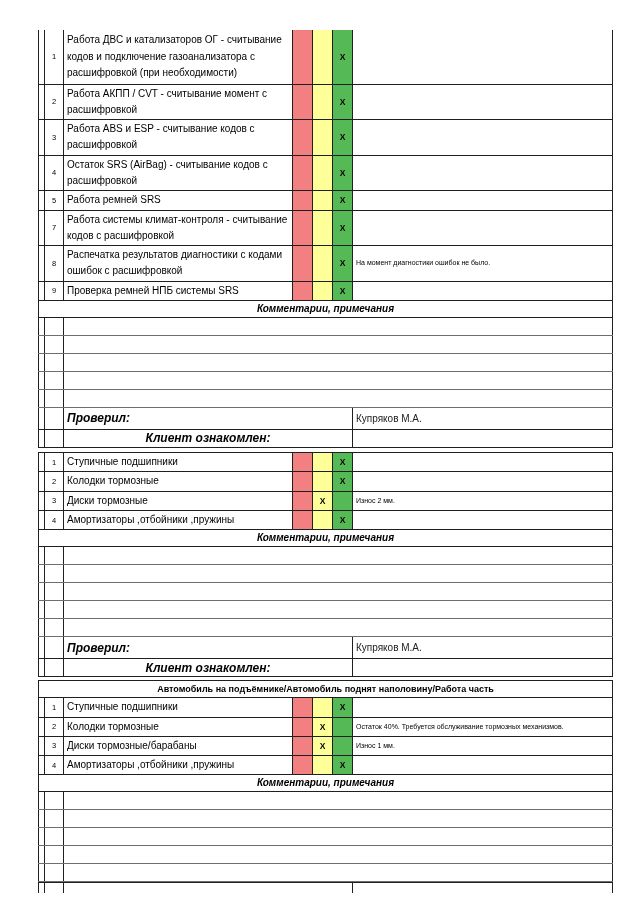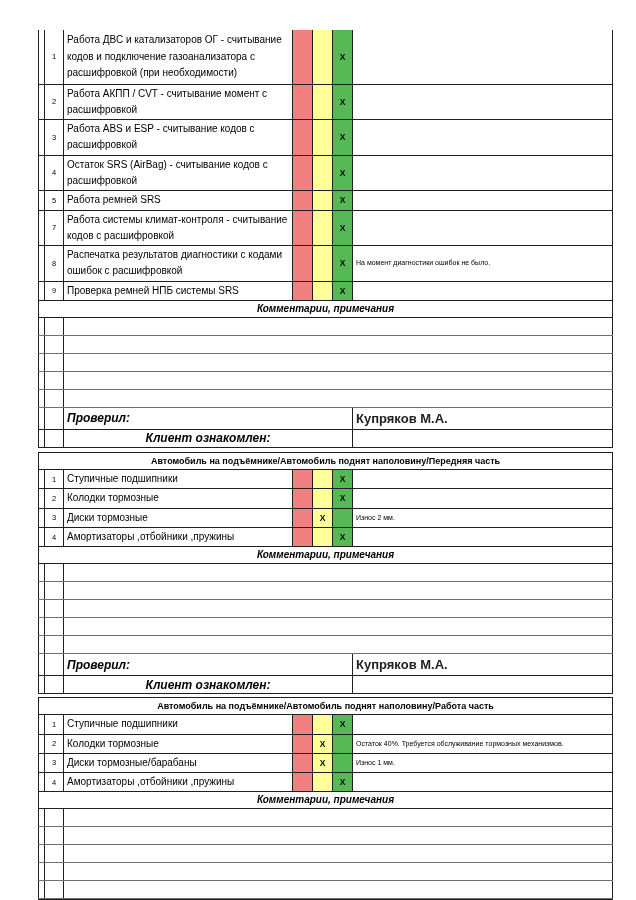--- a/index.html
+++ b/index.html
@@ -27,21 +27,21 @@
   .c-num{text-align:center;font-size:7.5px;}
   .c-label{padding:1px 3px;font-size:10px;line-height:16.3px;}
   .c-mark{text-align:center;font-weight:bold;font-size:8.5px;color:#000;}
   .bg-red{background:#f28080;}
   .bg-yellow{background:#ffff99;}
   .bg-green{background:#55b955;}
   .c-note{font-size:7px;padding:0 3px;}
   .sec-title{font-weight:bold;text-align:center;font-size:9px;}
   .comm-title{font-weight:bold;font-style:italic;text-align:center;font-size:10px;}
   .sign-label{font-weight:bold;font-style:italic;font-size:12px;padding:0 3px;}
-  .sign-value{font-size:13px;padding:0 3px;color:#222;font-weight:bold;}
+  .sign-value{font-size:10px;padding:0 3px;color:#222;}
   tr.comment-empty td{border-top-color:#6e6e6e;border-bottom-color:#6e6e6e;}
   
   table.cut-top tr:first-child td{border-top:none;}
   
   table.cut-bottom td{border-bottom:none;}
   .gap4{margin-top:4px;} .gap3{margin-top:3px;}
 </style>
 </head>
 <body>
 
@@ -181,23 +181,20 @@
         <col class="w-narrow">
         <col class="w-num">
         <col class="w-label">
         <col class="w-mark">
         <col class="w-mark">
         <col class="w-mark">
         <col class="w-note">
       </colgroup>
 
     <tbody>
-        <tr class="rh17">
-      <td colspan="7" class="sec-title">Автомобиль на подъёмнике/Автомобиль поднят наполовину/Передняя часть</td>
-    </tr>
     <tr class="rh17">
       <td></td>
       <td class="c-num">1</td>
       <td class="c-label">Ступичные подшипники</td>
       <td class="c-mark bg-red"></td>
       <td class="c-mark bg-yellow"></td>
       <td class="c-mark bg-green">X</td>
       <td class="c-note"></td>
     </tr>
     <tr class="rh17">

